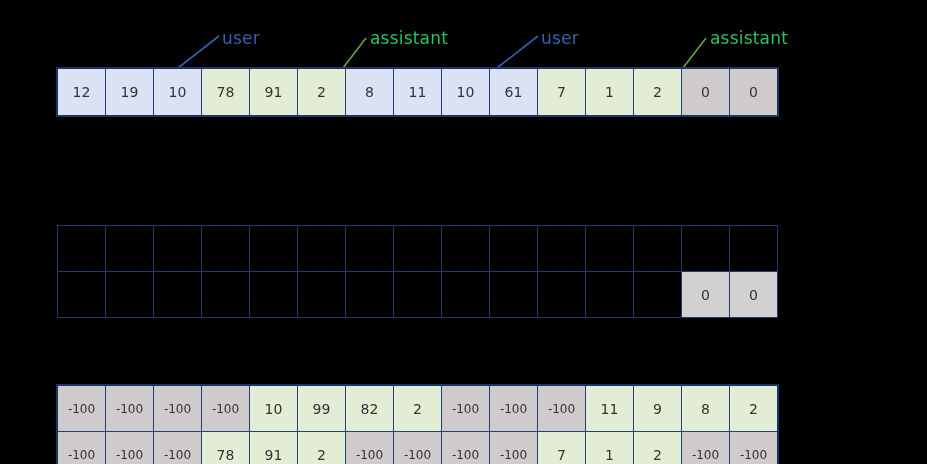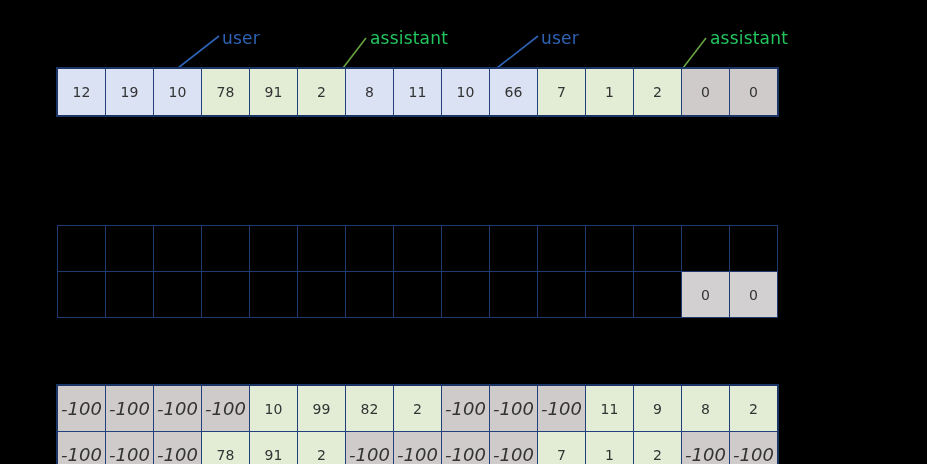--- a/index.html
+++ b/index.html
@@ -27,21 +27,21 @@
   
   .grid{outline:2px solid #1b3566;outline-offset:-1px;}
 
   
   .c-user{background:#dbe2f4;}
   .c-assistant{background:#e3edd6;}
   .c-pad{background:#cfcbcb;}
   .c-empty{background:transparent;}
 
   
-  .grid td.narrow{font-size:18px;font-style:italic;}
+  .grid td.narrow{font-size:12px;}
 
   
   .grid td.mid-sep{border-left:3px solid #22407c;}
 
   
   #table-tokens{left:57px;top:52px;}
   #table-mask  {left:57px;top:209px;}
   #table-labels{left:57px;top:369px;}
 
   #table-mask td{border:1px solid #1e3a6e;background:transparent;}
@@ -73,21 +73,21 @@
         <tr>
           <td class="c-user">12</td>
           <td class="c-user">19</td>
           <td class="c-user">10</td>
           <td class="c-assistant">78</td>
           <td class="c-assistant">91</td>
           <td class="c-assistant">2</td>
           <td class="c-user">8</td>
           <td class="c-user">11</td>
           <td class="c-user">10</td>
-          <td class="c-user">66</td>
+          <td class="c-user">61</td>
           <td class="c-assistant">7</td>
           <td class="c-assistant">1</td>
           <td class="c-assistant">2</td>
           <td class="c-pad">0</td>
           <td class="c-pad">0</td>
         </tr>
       </tbody>
     </table>
   <table class="grid" id="table-mask">
       <tbody>

